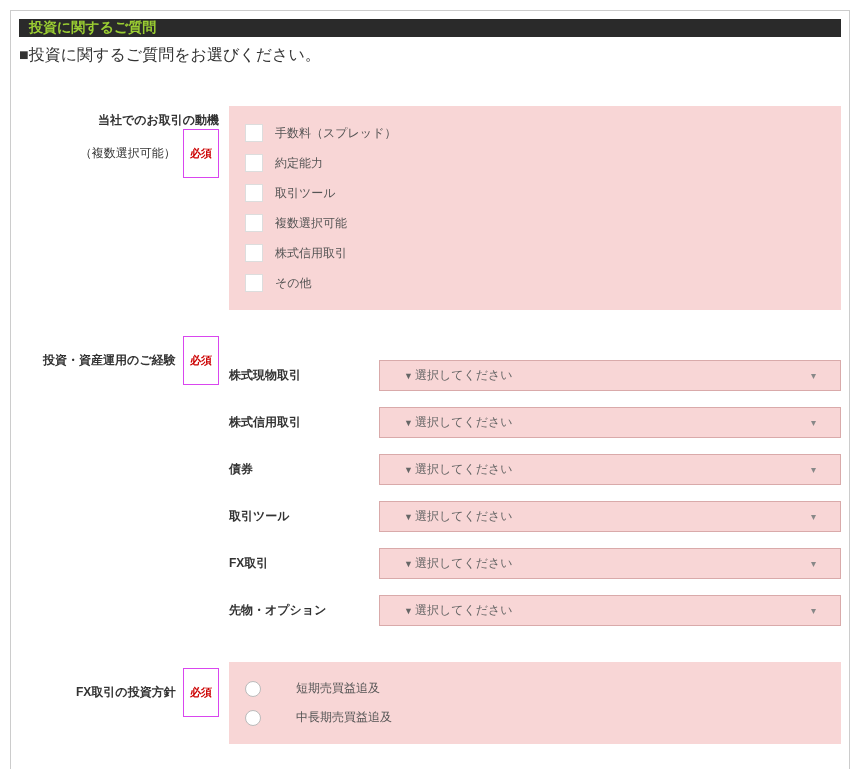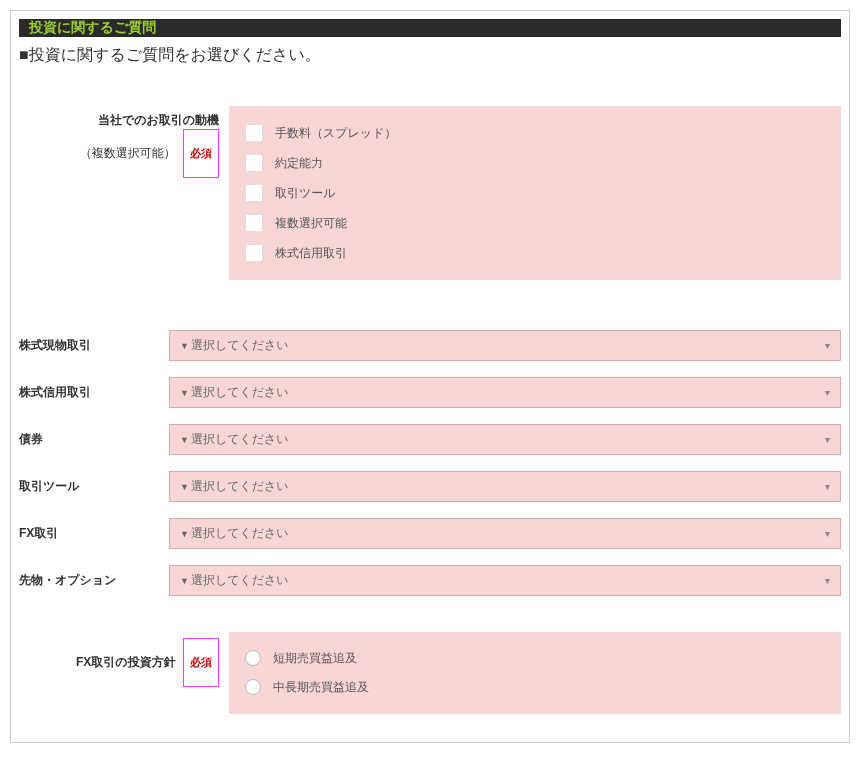--- a/index.html
+++ b/index.html
@@ -78,22 +78,23 @@
       border: 1px solid #ddd;
       margin-right: 12px;
       cursor: pointer;
     }
     .checkbox-label {
       font-size: 12px;
       color: #555;
     }
     .radio-row {
       display: flex;
-      align-items: flex-start;
+      align-items: flex-end;
       padding: 6px 0;
+      gap: 23px;
     }
     .radio-circle {
       width: 16px;
       height: 16px;
       border: 1px solid #bbb;
       border-radius: 50%;
       background: #fff;
       margin-right: 12px;
       cursor: pointer;
     }
@@ -111,21 +112,21 @@
     .experience-label {
       width: 150px;
       font-size: 12px;
       font-weight: bold;
       color: #333;
     }
     .select-box {
       flex: 1;
       background: #f8d6d6;
       border: 1px solid #d9aaaa;
-      padding: 6px 10px;
+      padding: 6px 24px;
       font-size: 12px;
       color: #666;
       position: relative;
       cursor: pointer;
       display: flex;
       justify-content: space-between;
       align-items: center;
     }
     .select-box::after {
       content: "▾";
@@ -169,25 +170,33 @@
           <span class="checkbox-label">取引ツール</span>
         </div>
         <div class="checkbox-row">
           <div class="checkbox-box"></div>
           <span class="checkbox-label">複数選択可能</span>
         </div>
         <div class="checkbox-row">
           <div class="checkbox-box"></div>
           <span class="checkbox-label">株式信用取引</span>
         </div>
+        <div class="checkbox-row">
+          <div class="checkbox-box"></div>
+          <span class="checkbox-label">その他</span>
+        </div>
       </div>
     </div>
   </div>
 
   <div class="form-row">
+    <div class="form-label-col">
+      <span>投資・資産運用のご経験</span>
+      <span class="required-badge">必須</span>
+    </div>
     <div class="form-input-col">
       <div style="height:30px;"></div>
       <div class="experience-grid">
         <div class="experience-row">
           <div class="experience-label">株式現物取引</div>
           <div class="select-box">
             <span class="select-placeholder">選択してください</span>
           </div>
         </div>
         <div class="experience-row">

